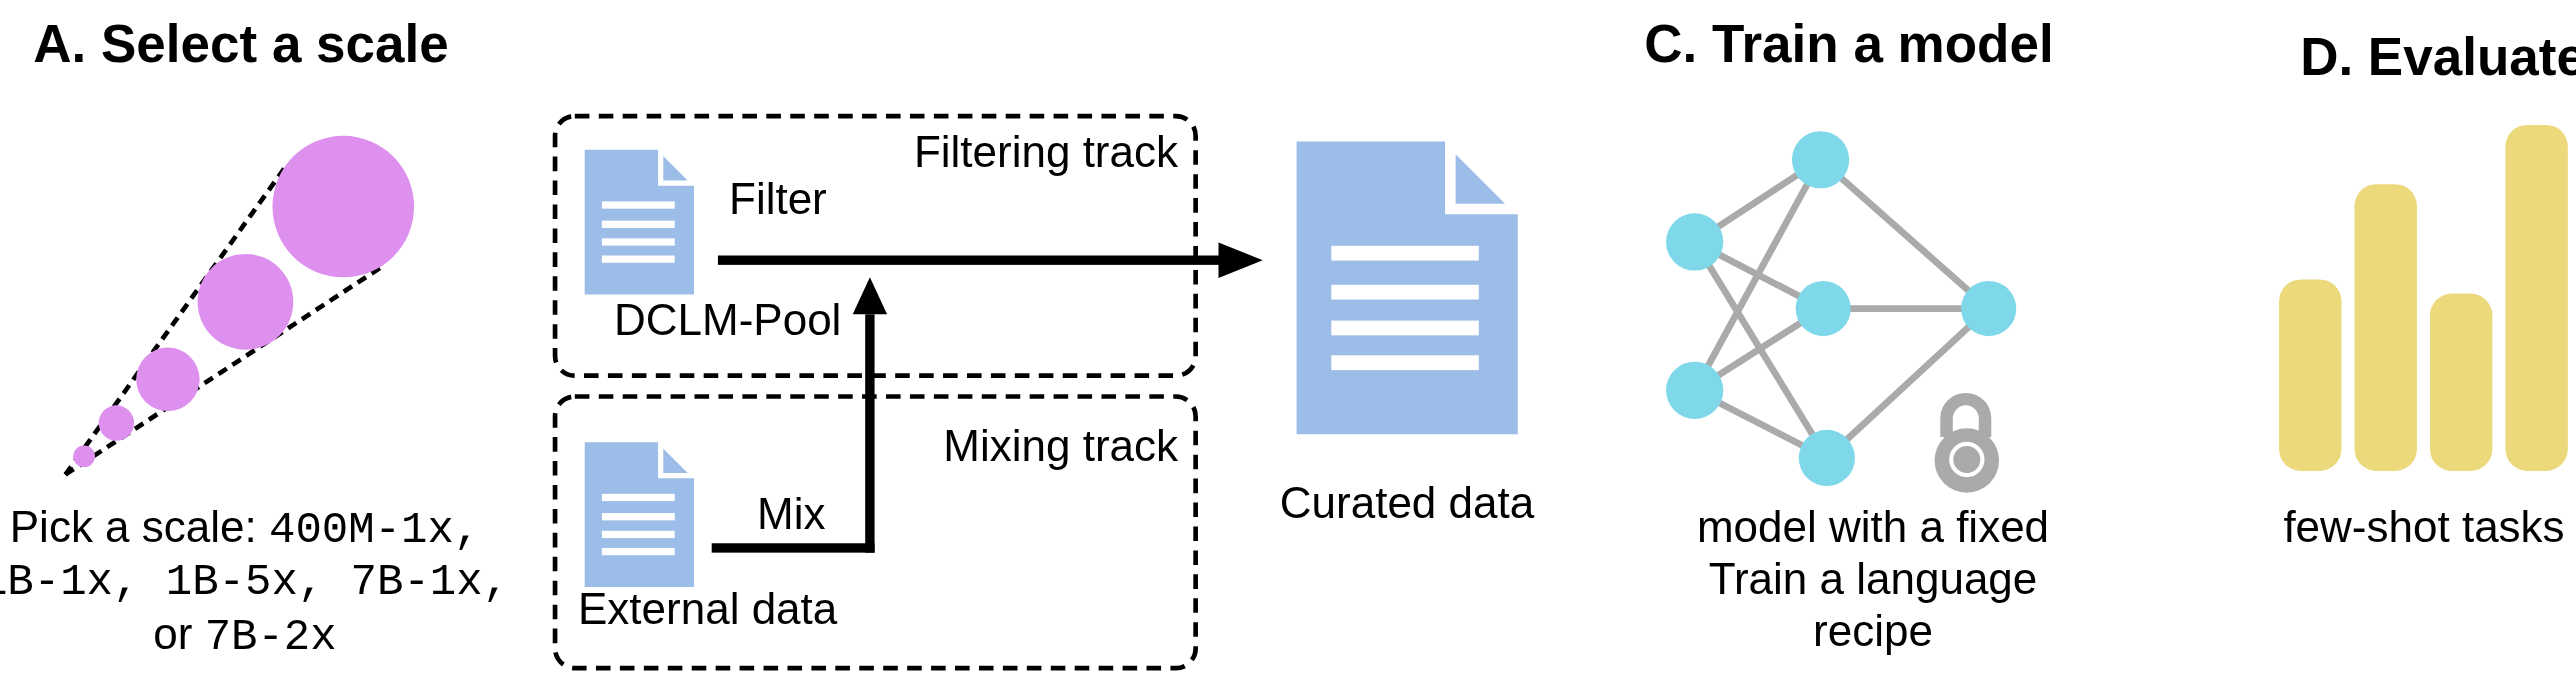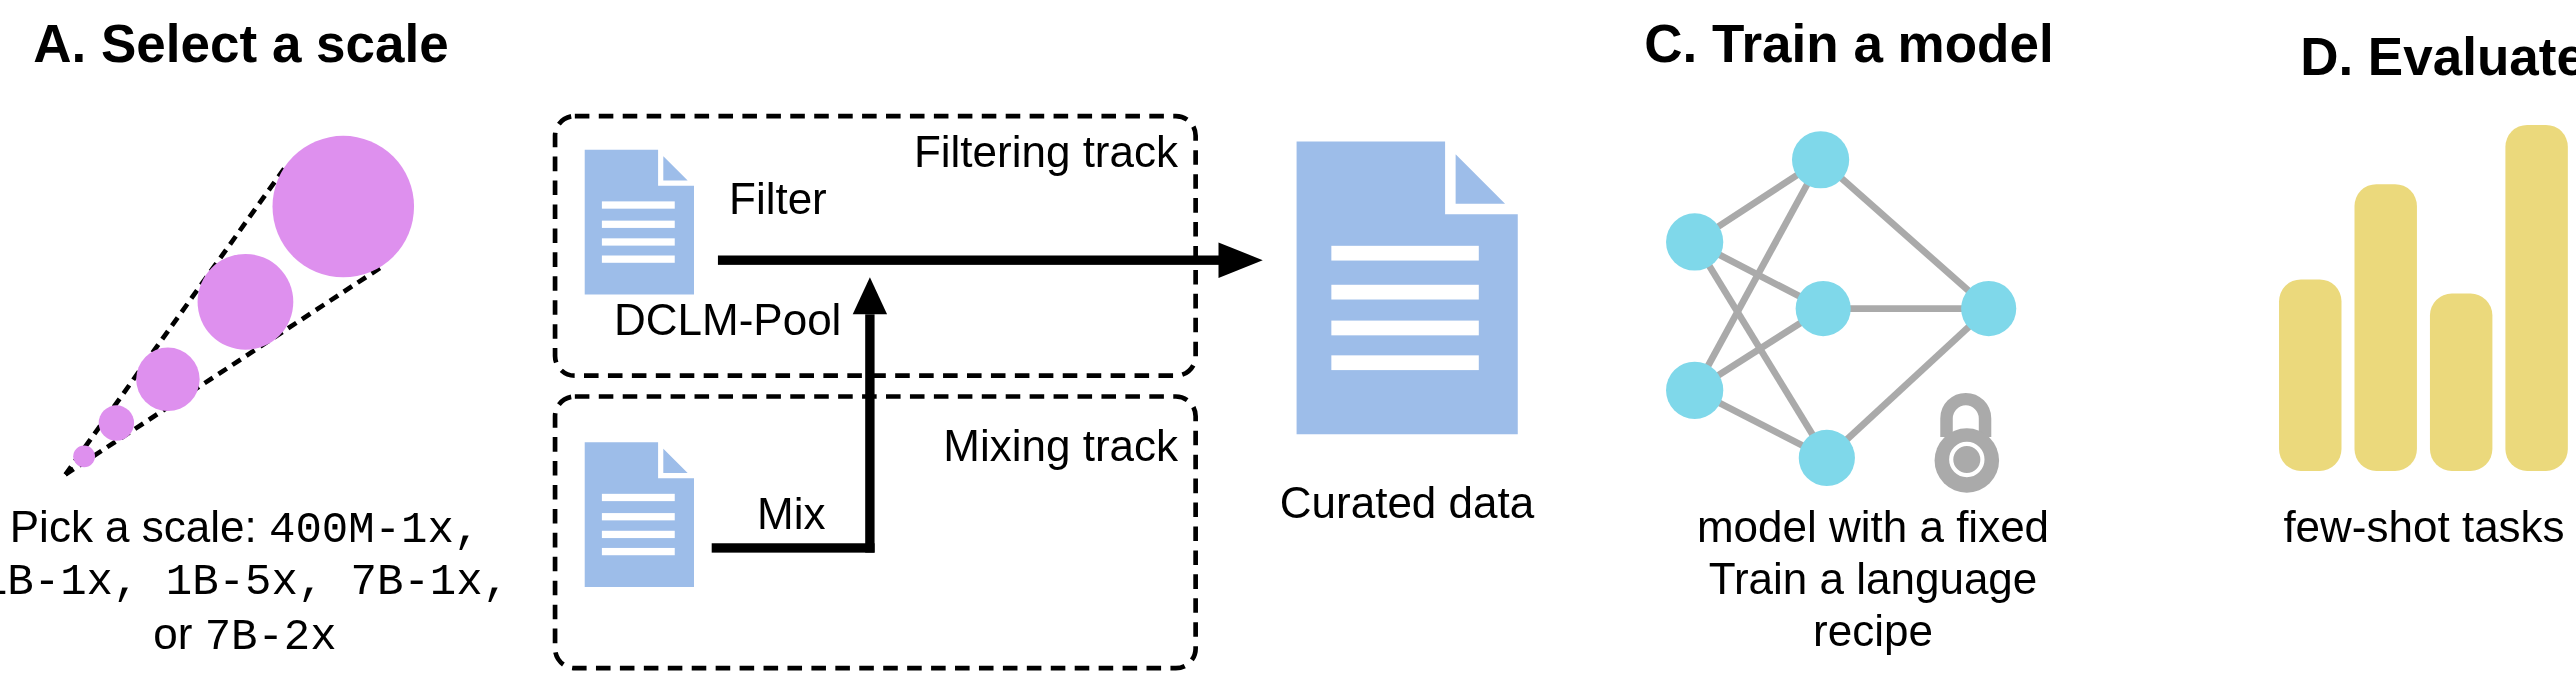--- a/index.html
+++ b/index.html
@@ -109,20 +109,21 @@
     <div><span>Pick a scale: </span><span class="mono">400M-1x,</span></div>
     <div class="mono">1B-1x, 1B-5x, 7B-1x,</div>
     <div><span>or </span><span class="mono">7B-2x</span></div>
   </div>
 
   <div class="abs label right" style="right:1398px;top:130px;">Filtering track</div>
   <div class="abs label" style="left:729px;top:177px;">Filter</div>
   <div class="abs label" style="left:586px;top:298px;margin-left:28px;">DCLM-Pool</div>
   <div class="abs label right" style="right:1398px;top:424px;">Mixing track</div>
   <div class="abs label" style="left:757px;top:492px;">Mix</div>
+  <div class="abs label" style="left:578px;top:587px;">External data</div>
   <div class="abs caption" style="left:1407px;top:477px;">Curated data</div>
 
   <div class="abs title titleC" style="left:1849px;top:16.7px;">C. Train a model</div>
   <div class="abs caption" style="left:1873px;top:501px;">
     <div>model with a fixed</div>
     <div>Train a language</div>
     <div>recipe</div>
   </div>
 
   <div class="abs title titleC" style="left:2419px;top:30px;margin-left:24px;">D. Evaluate</div>

